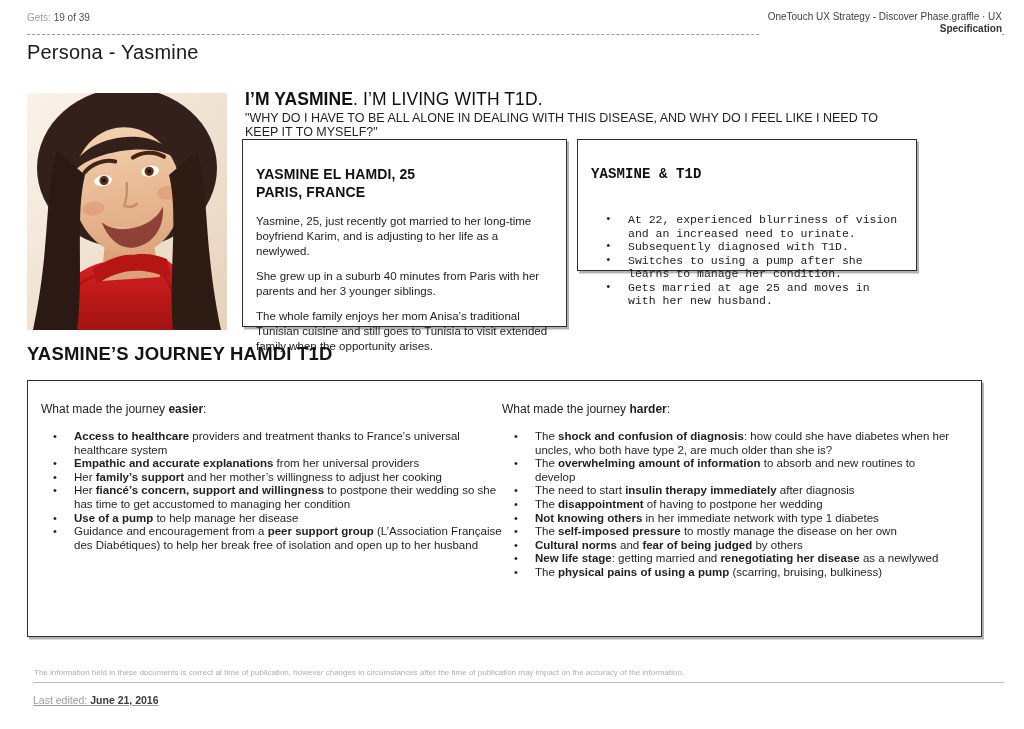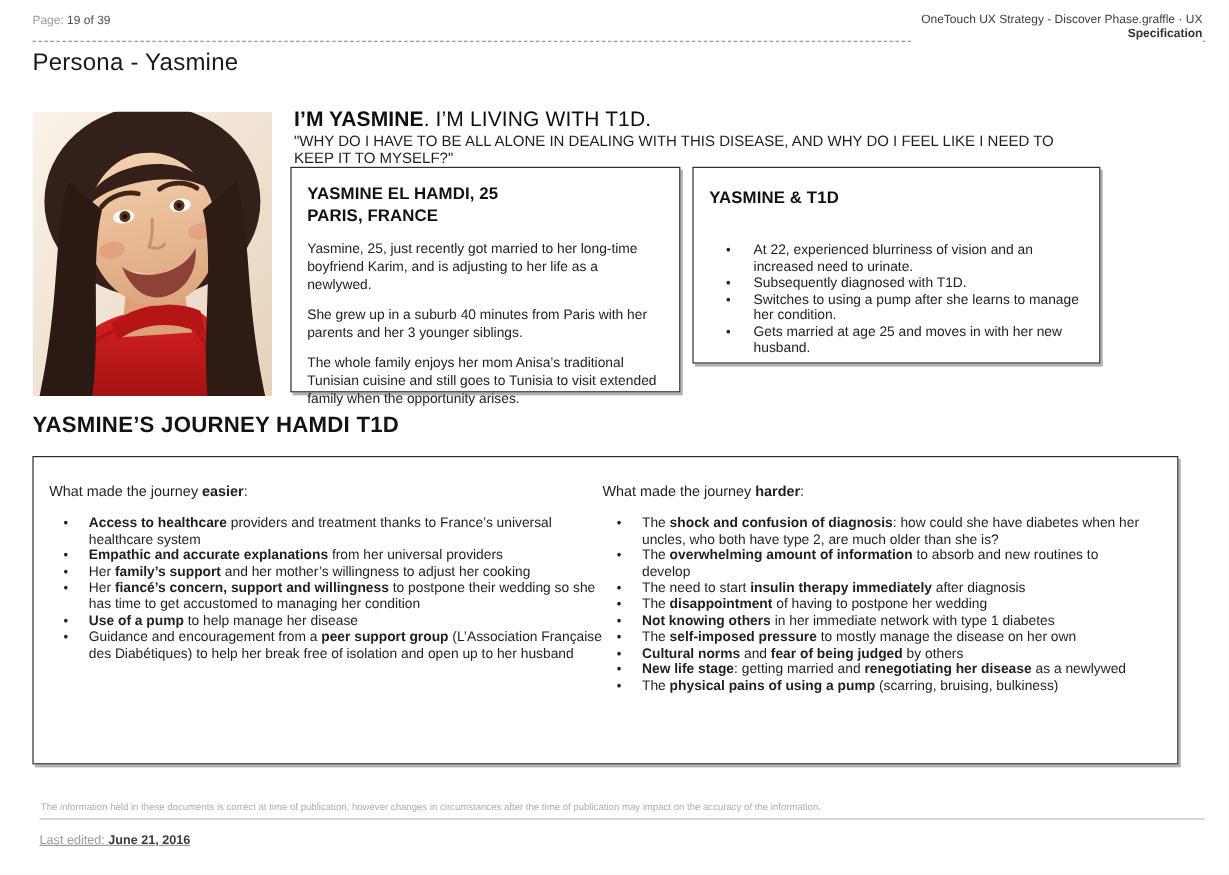--- a/index.html
+++ b/index.html
@@ -26,22 +26,22 @@
   
   .photo { position:absolute; left:27px; top:93px; width:200px; height:237px; overflow:hidden; }
   .photo svg { display:block; width:100%; height:100%; }
 
   
   .intro { position:absolute; left:245px; top:89px; font-size:17.5px; color:#101010; letter-spacing:.1px; white-space:nowrap; }
   .quote { position:absolute; left:245px; top:112px; width:668px; font-size:12.5px; line-height:13.5px; color:#1f1f1f; z-index:2; }
 
   
   .card { position:absolute; background:#fff; border:1.5px solid #2e2e2e; box-shadow:2px 2.5px 0 rgba(0,0,0,.30); }
-  .bio-card { left:242px; top:139px; width:325px; height:188px; padding:12px 13px; }
-  .t1d-card { left:577px; top:139px; width:340px; height:164px; padding:15px 13px; }
+  .bio-card { left:242px; top:139px; width:325px; height:188px; padding:25px 13px; }
+  .t1d-card { left:577px; top:139px; width:340px; height:132px; padding:25px 13px;font-family:Liberation Mono, monospace; }
   .card-title { font-size:14px; font-weight:bold; line-height:18px; color:#111; letter-spacing:.1px; }
   .bio-body { margin-top:13px; }
   .bio-body p { font-size:11.5px; line-height:15px; margin:0 0 10px; color:#222; }
 
   ul.blist { list-style:none; }
   ul.blist li { display:grid; }
   ul.blist .marker { text-align:left; font-size:11px; }
   .t1d-list { margin-top:30px; }
   .t1d-list li { grid-template-columns:23px 1fr; padding-left:14px; font-size:11.5px; line-height:13.5px; color:#222; }
 
@@ -60,21 +60,21 @@
   .rule-bottom { position:absolute; left:33px; right:20px; top:682px; border-top:1px solid #bdbdbd; }
   .last-edited { position:absolute; left:33px; top:694px; font-size:10.5px; color:#9c9c9c;text-decoration:underline; }
   .last-edited .val { color:#3a3a3a; font-weight:bold; }
 </style>
 </head>
 <body>
 
 <div class="page">
 
   <div class="hdr-left">
-    <span>Page:</span>
+    <span>Gets:</span>
     <span class="val">19 of 39</span>
   </div>
 
   <div class="hdr-right">
     <div class="line1">OneTouch UX Strategy - Discover Phase.graffle · UX</div>
     <div class="line2">Specification</div>
   </div>
 
   <div class="rule-top"></div>
 

